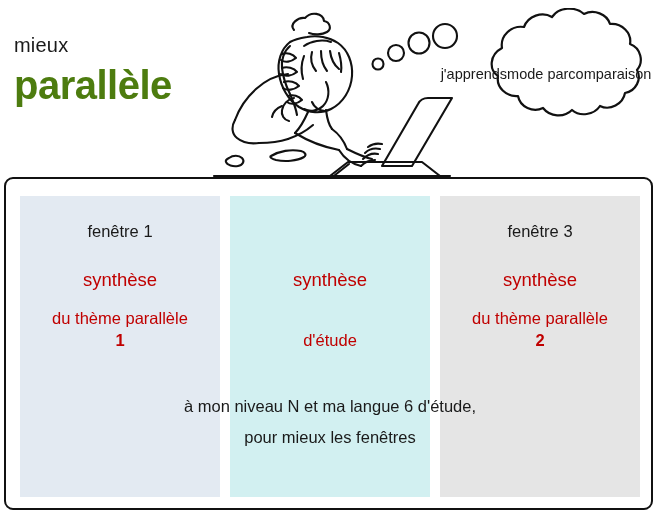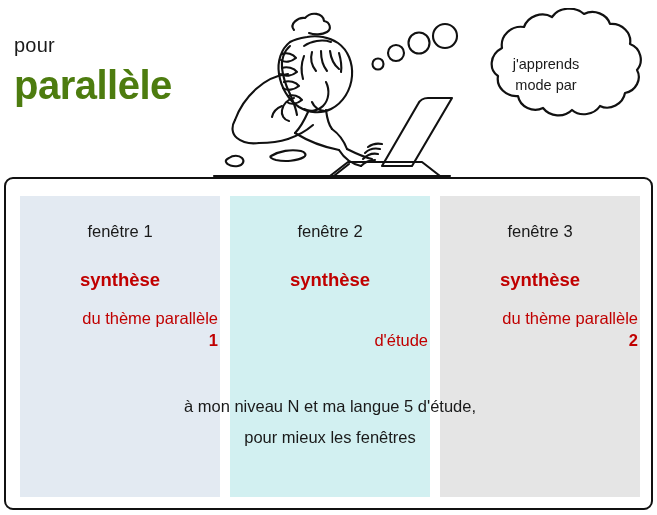--- a/index.html
+++ b/index.html
@@ -53,21 +53,20 @@
   #thought-bubble {
     position: absolute;
     left: 440px; top: 8px;
     width: 212px; height: 130px;
   }
   #thought-bubble-text {
     position: absolute;
     left: 0; top: 0;
     width: 212px; height: 130px;
     display: flex;
-    flex-direction: column;
     align-items: center;
     justify-content: center;
     font-size: 14.5px;
     line-height: 1.45;
     color: #1a1a1a;
     text-align: center;
     padding-top: 4px;
     box-sizing: border-box;
   }
   #thought-bubble-text span { display: block; }
@@ -108,34 +107,33 @@
     top: 26px;
     font-size: 16.5px;
     font-weight: 400;
     color: #1a1a1a;
   }
   .synthese {
     position: absolute;
     left: 0; right: 0;
     top: 73px;
     font-size: 18.5px;
-    font-weight: bold;
+    font-weight: normal;
     color: #c00000;
   }
   .subject {
     position: absolute;
     left: 0; right: 0;
     top: 112px;
     font-size: 16.5px;
     font-weight: 400;
     color: #c00000;
     line-height: 1.33;
     padding: 0 2px;
     box-sizing: border-box;
-    text-align: right;
   }
   .subject .emph { font-weight: bold; }
 
   
   #footer-note {
     position: absolute;
     left: 14px;
     top: 212px;
     width: 620px;
     text-align: center;
@@ -144,21 +142,21 @@
     color: #1a1a1a;
     pointer-events: none;
   }
   #footer-note span { display: block; }
 </style>
 </head>
 <body>
 
 <div id="header-area">
 
-  <div id="mode-label">pour</div>
+  <div id="mode-label">mieux</div>
   <div id="mode-title">parallèle</div>
 
   <div id="person-illustration">
     <svg width="250" height="172" viewBox="0 0 250 172" fill="none" stroke="#111111" stroke-width="2.1" stroke-linecap="round" stroke-linejoin="round">
 
       <path d="M86 24 c-5 -6 4 -13 11 -12 c6 -7 18 -5 19 3 c6 1 8 8 3 11 c-5 3 -13 3 -18 1"></path>
 
       <path d="M82 36 c-9 7 -13 20 -11 32 c2 13 9 26 20 33 c10 6 22 7 32 2 c12 -6 20 -19 21 -33
                c1 -13 -4 -26 -14 -33 c-9 -6 -21 -8 -31 -6 -6 1 -12 2 -17 5 z"></path>
 
@@ -225,20 +223,21 @@
                c-2 11 -15 18 -25 13
                c-6 9 -20 11 -28 4
                c-8 8 -22 7 -29 -2
                c-10 5 -23 -1 -25 -12
                c-12 1 -22 -9 -20 -20
                c-9 -6 -9 -21 4 -28 z"></path>
     </svg>
     <div id="thought-bubble-text">
       <span>j'apprends</span>
       <span>mode par</span>
+      <span>comparaison</span>
     </div>
   </div>
 
   <div style="position:absolute;left:370px;top:18px;width:95px;height:60px;">
     <svg width="95" height="60" viewBox="0 0 95 60" fill="#ffffff" stroke="#111111" stroke-width="2.1">
       <circle cx="8" cy="46" r="5.5"></circle>
       <circle cx="26" cy="35" r="8"></circle>
       <circle cx="49" cy="25" r="10.5"></circle>
       <circle cx="75" cy="18" r="12"></circle>
     </svg>
@@ -252,35 +251,34 @@
     <div class="panel p1">
       <div class="window-label">fenêtre 1</div>
       <div class="synthese">synthèse</div>
       <div class="subject">
         <span>du thème parallèle</span><br>
         <span class="emph">1</span>
       </div>
     </div>
 
     <div class="panel p2">
-      <div class="window-label">fenêtre 2</div>
       <div class="synthese">synthèse</div>
       <div class="subject">
         <br>
         <span>d'étude</span>
       </div>
     </div>
 
     <div class="panel p3">
       <div class="window-label">fenêtre 3</div>
       <div class="synthese">synthèse</div>
       <div class="subject">
         <span>du thème parallèle</span><br>
         <span class="emph">2</span>
       </div>
     </div>
   </div>
 
   <div id="footer-note">
-    <span>à mon niveau N  et ma langue 5 d'étude,</span>
+    <span>à mon niveau N  et ma langue 6 d'étude,</span>
     <span>pour mieux les fenêtres</span>
   </div>
 </div>
 
 </body></html>

